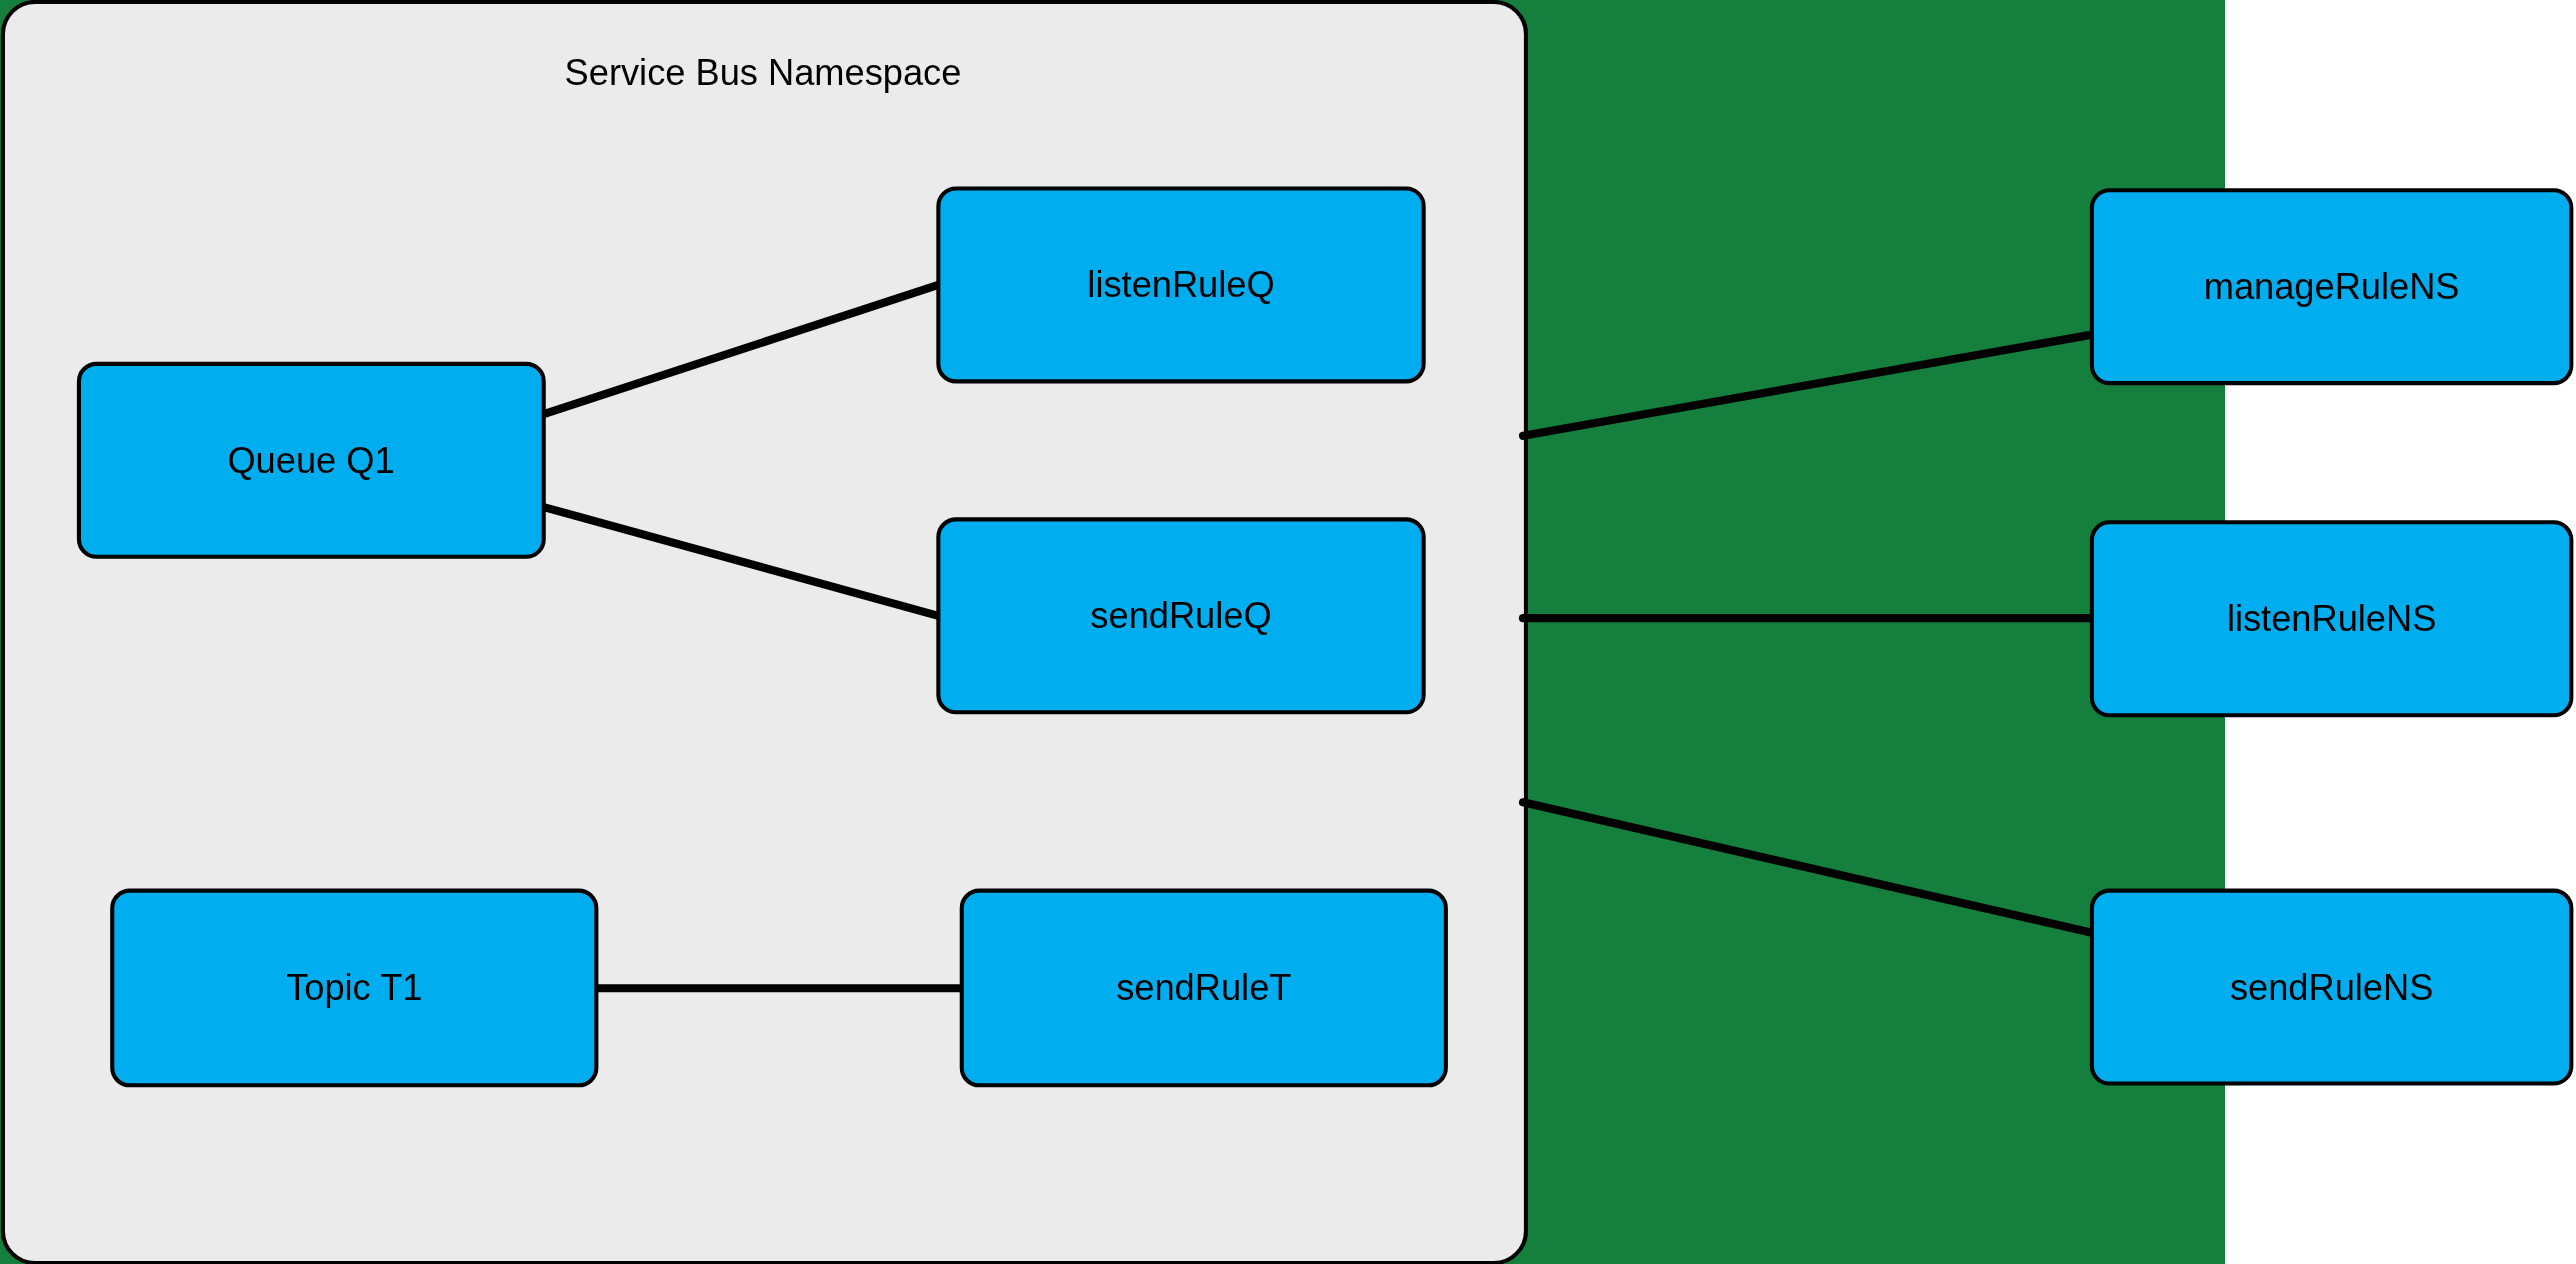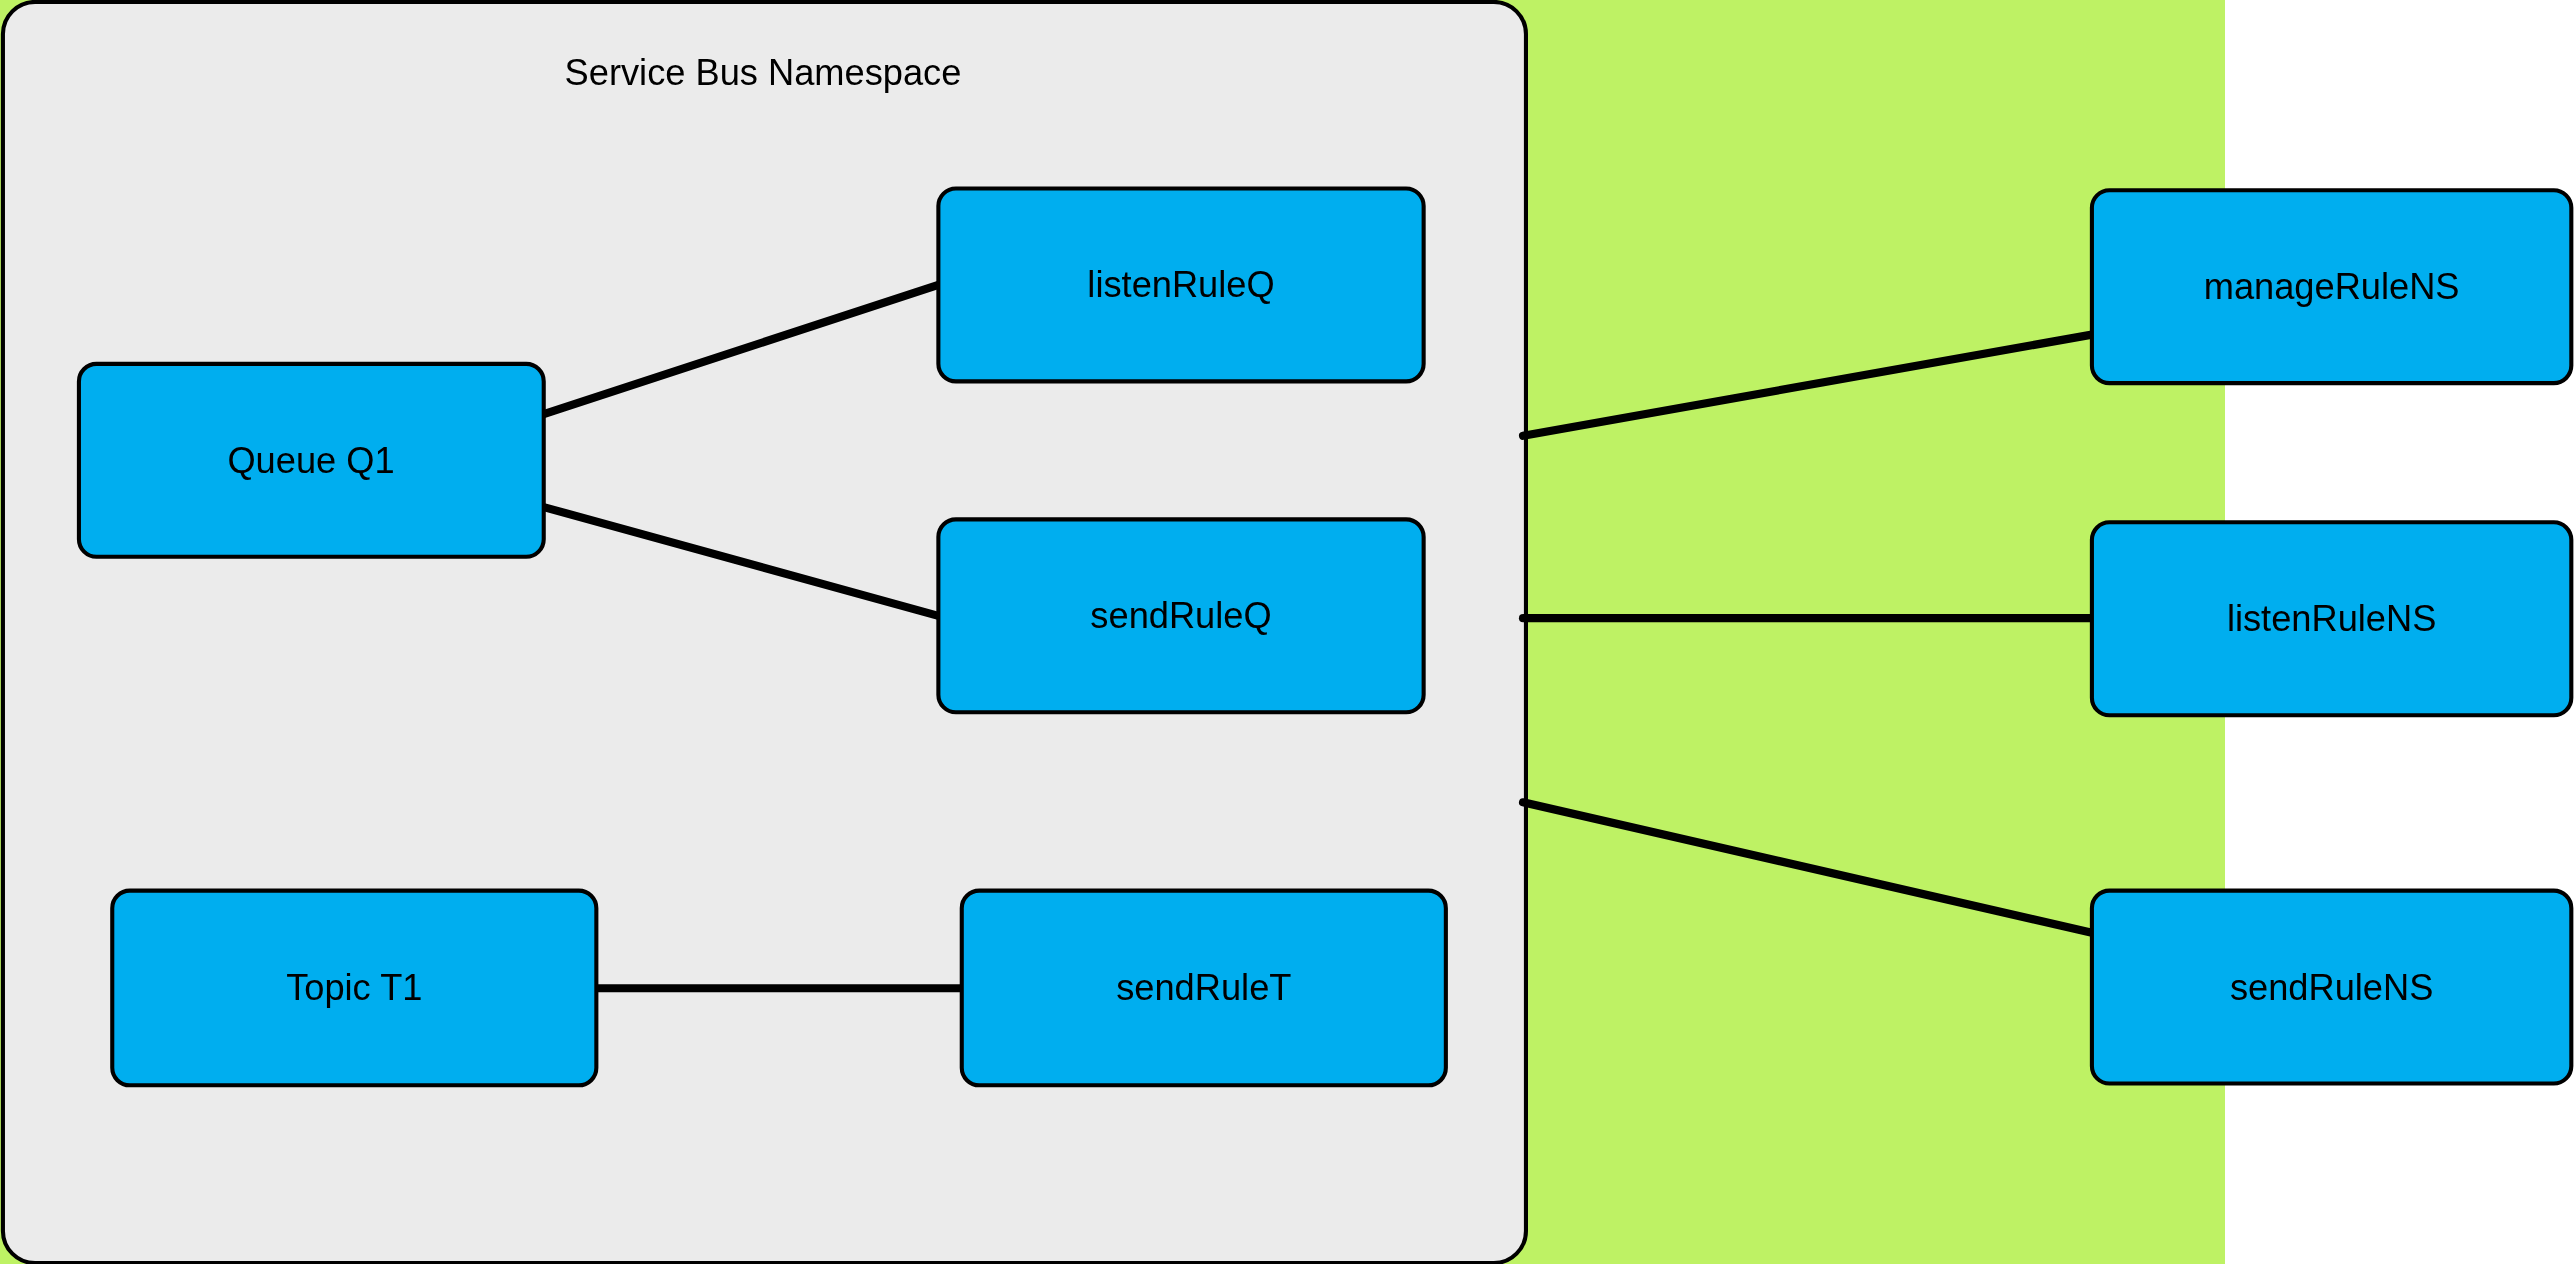--- a/index.html
+++ b/index.html
@@ -10,21 +10,21 @@
   body {
     width: 2576px;
     height: 1265px;
     overflow: hidden;
     font-family: "Liberation Sans", sans-serif;
   }
   #diagram-root {
     position: relative;
     width: 2225px;
     height: 1265px;
-    background: #bef264;
+    background: #15803d;
   }
   svg.diagram-canvas {
     display: block;
     width: 2576px;
     height: 1265px;
   }
   .group-container-shape {
     fill: #ebebeb;
     stroke: #000000;
     stroke-width: 7;

